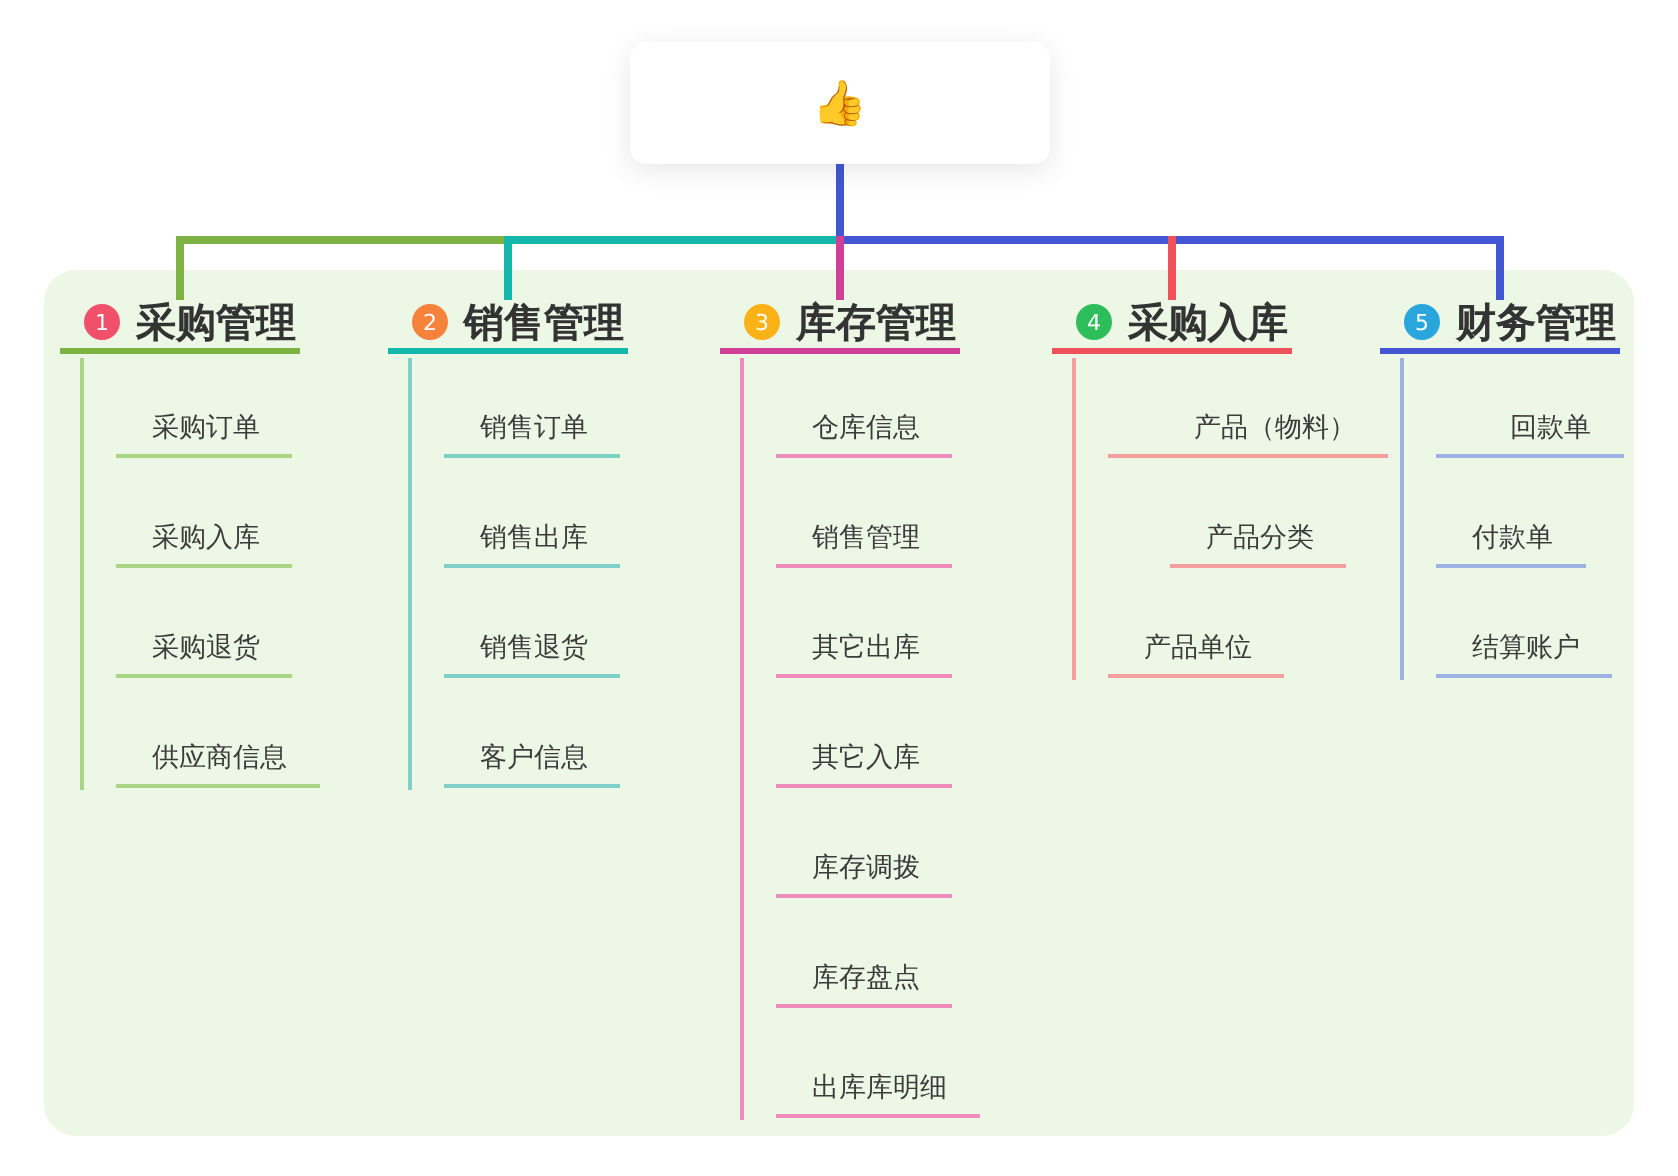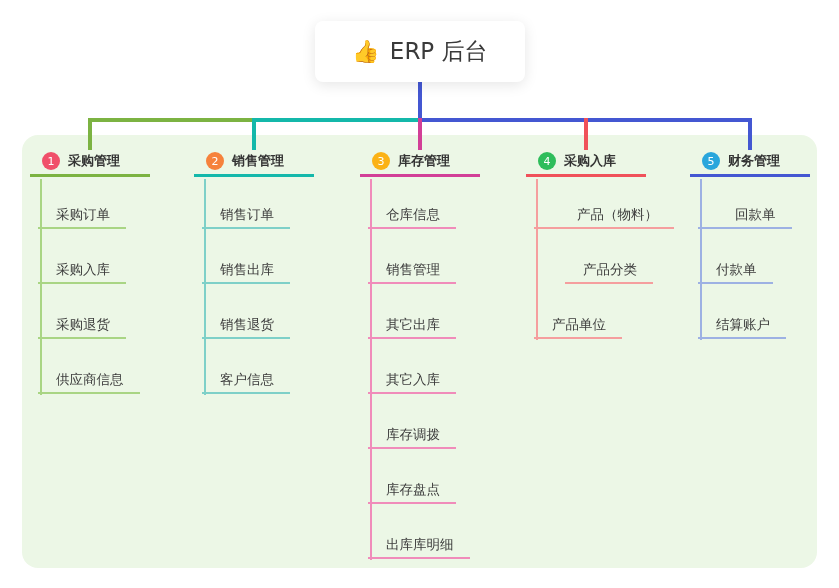--- a/index.html
+++ b/index.html
@@ -17,25 +17,25 @@
   .line{position:absolute;}
   .v{width:4px;}
   .h{height:4px;}
   
   .branch{position:absolute;top:148px;width:200px;}
   .branch-header{position:absolute;left:0;top:0;width:120px;height:29px;
                  border-bottom:3px solid #000;display:flex;align-items:center;
                  padding-left:12px;box-sizing:border-box;cursor:pointer;}
   .badge{width:18px;height:18px;border-radius:50%;color:#fff;font-size:11px;
          display:inline-flex;align-items:center;justify-content:center;flex:0 0 18px;}
-  .branch-label{margin-left:8px;font-size:13px;font-weight:600;color:#333;white-space:nowrap;}
+  .branch-label{margin-left:8px;font-size:20px;font-weight:600;color:#333;white-space:nowrap;}
   .vline{position:absolute;left:10px;top:31px;width:2px;}
-  .child{position:absolute;left:8px;white-space:nowrap;width:max-content;
+  .child{position:absolute;left:28px;white-space:nowrap;width:max-content;
          font-size:13.5px;line-height:16px;color:#3c3c3c;
-         padding:0 16px 5px 18px;border-bottom:2px solid #4d7c0f;cursor:pointer;}
+         padding:0 16px 5px 18px;border-bottom:2px solid #4d7c0f;cursor:pointer;font-family:Liberation Serif, serif;}
   .c0{top:58px;}.c1{top:113px;}.c2{top:168px;}.c3{top:223px;}
   .c4{top:278px;}.c5{top:333px;}.c6{top:388px;text-align:center;}
 </style>
 </head>
 <body>
 
 <div class="stage">
 
   <div class="panel"></div>
 
@@ -44,21 +44,20 @@
   <div class="line h" style="left: 252px; top: 118px; width: 166px; background-color: rgb(20, 184, 170);"></div>
   <div class="line h" style="left: 418px; top: 118px; width: 334px; background-color: rgb(68, 87, 210);"></div>
   <div class="line v" style="left: 88px; top: 118px; height: 32px; background-color: rgb(124, 179, 66);"></div>
   <div class="line v" style="left: 252px; top: 118px; height: 32px; background-color: rgb(20, 184, 170);"></div>
   <div class="line v" style="left: 418px; top: 118px; height: 32px; background-color: rgb(210, 63, 151);"></div>
   <div class="line v" style="left: 584px; top: 118px; height: 32px; background-color: rgb(240, 81, 90);"></div>
   <div class="line v" style="left: 748px; top: 118px; height: 32px; background-color: rgb(68, 87, 210);"></div>
 
   <div class="root-node">
     <span class="root-icon">👍</span>
-    <span>ERP 后台</span>
   </div>
 
   <div class="branch" style="left:30px;">
     <div class="branch-header" style="border-bottom-color: rgb(124, 179, 66);">
       <span class="badge" style="background-color: rgb(240, 80, 106);">1</span>
       <span class="branch-label">采购管理</span>
     </div>
     <div class="vline" style="height: 216px; background-color: rgb(169, 213, 132);"></div>
     <div class="child c0" style="border-bottom-color: rgb(169, 213, 132);">采购订单</div>
     <div class="child c1" style="border-bottom-color: rgb(169, 213, 132);">采购入库</div>

